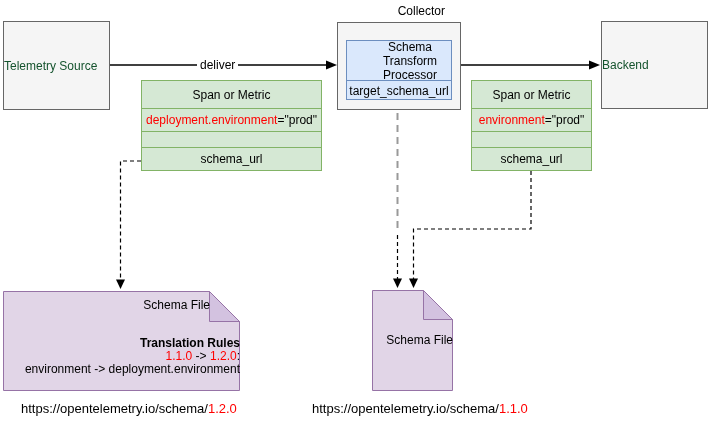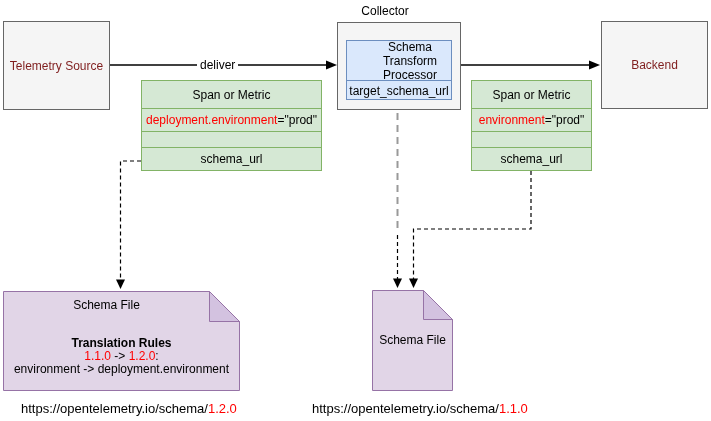--- a/index.html
+++ b/index.html
@@ -16,24 +16,23 @@
     overflow: hidden;
     font-size: 12px;
     color: #000000;
   }
   .abs { position: absolute; box-sizing: border-box; }
 
   
   .gray-box {
     background: var(--gray-fill, #f5f5f5);
     border: 1px solid var(--gray-stroke, #666666);
-    color: #7f1d1d;
-    display: flex;
-    align-items: center;
-    justify-content: center;
+    color: #14532d;
+    display: flex;
+    align-items: center;
     text-align: center;
   }
 
   
   .blue-box {
     background: var(--blue-fill, #dae8fc);
     border: 1px solid var(--blue-stroke, #6c8ebf);
     color: #000000;
   }
   .blue-box .cell-title {
@@ -82,21 +81,21 @@
     fill: var(--purple-fill, #e1d5e7);
     stroke: var(--purple-stroke, #9673a6);
     stroke-width: 1;
   }
   .doc-fold {
     fill: var(--purple-fold, #d3c2e0);
     stroke: var(--purple-stroke, #9673a6);
     stroke-width: 1;
   }
 
-  .center-text { text-align: center; }
+  .center-text { text-align: right; }
   .bold { font-weight: bold; }
 
   .connectors {
     position: absolute;
     left: 0; top: 0;
     width: 711px;
     height: 421px;
     pointer-events: none;
   }
   .solid-line { stroke: #000000; stroke-width: 1.5; fill: none; }

